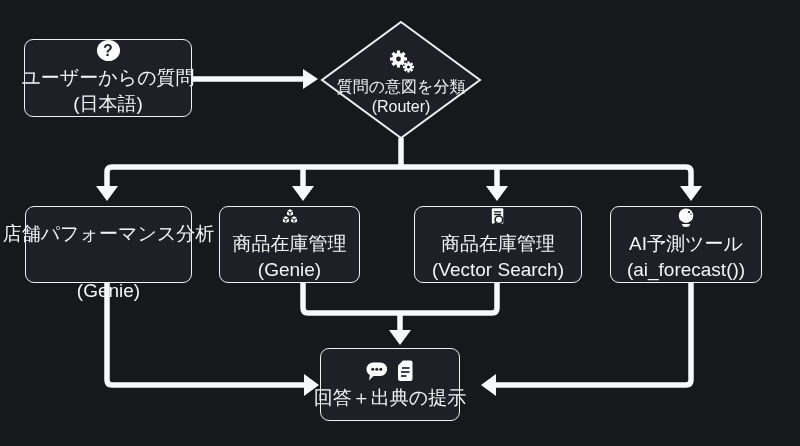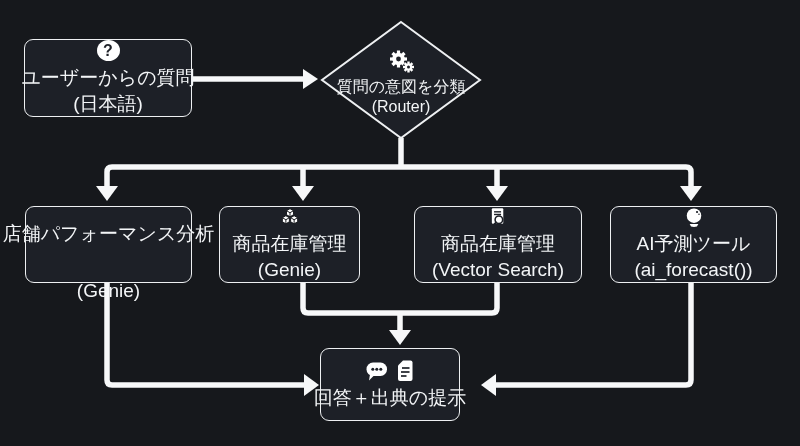--- a/index.html
+++ b/index.html
@@ -130,21 +130,21 @@
         <line x1="8.5" y1="5.5" x2="16.5" y2="5.5"></line>
         <line x1="8.5" y1="8.5" x2="16.5" y2="8.5"></line>
       </g>
       <circle cx="14" cy="14.5" r="4.3" fill="#ffffff" stroke="#1d2027" stroke-width="1.8"></circle>
       <line x1="10.9" y1="17.6" x2="8.9" y2="19.6" stroke="#1d2027" stroke-width="2.2" stroke-linecap="round"></line>
     </svg>
     <div class="lbl">商品在庫管理</div>
     <div class="lbl">(Vector Search)</div>
   </div>
 
-  <div class="node" style="left:610px;top:206px;width:167px;height:77px;">
+  <div class="node" style="left:610px;top:206px;width:152px;height:77px;">
     <svg class="icon" width="26" height="25" viewBox="0 0 26 25">
       <circle cx="13" cy="10.3" r="8.6" fill="#ffffff"></circle>
       <circle cx="16.6" cy="5.9" r="1.3" fill="#1d2027"></circle>
       <circle cx="18.9" cy="8.7" r="0.9" fill="#1d2027"></circle>
       <path d="M7.9 20 L18.1 20 L16.5 23.2 Q13 24.2 9.5 23.2 Z" fill="#ffffff"></path>
     </svg>
     <div class="lbl">AI予測ツール</div>
     <div class="lbl">(ai_forecast())</div>
   </div>
 

